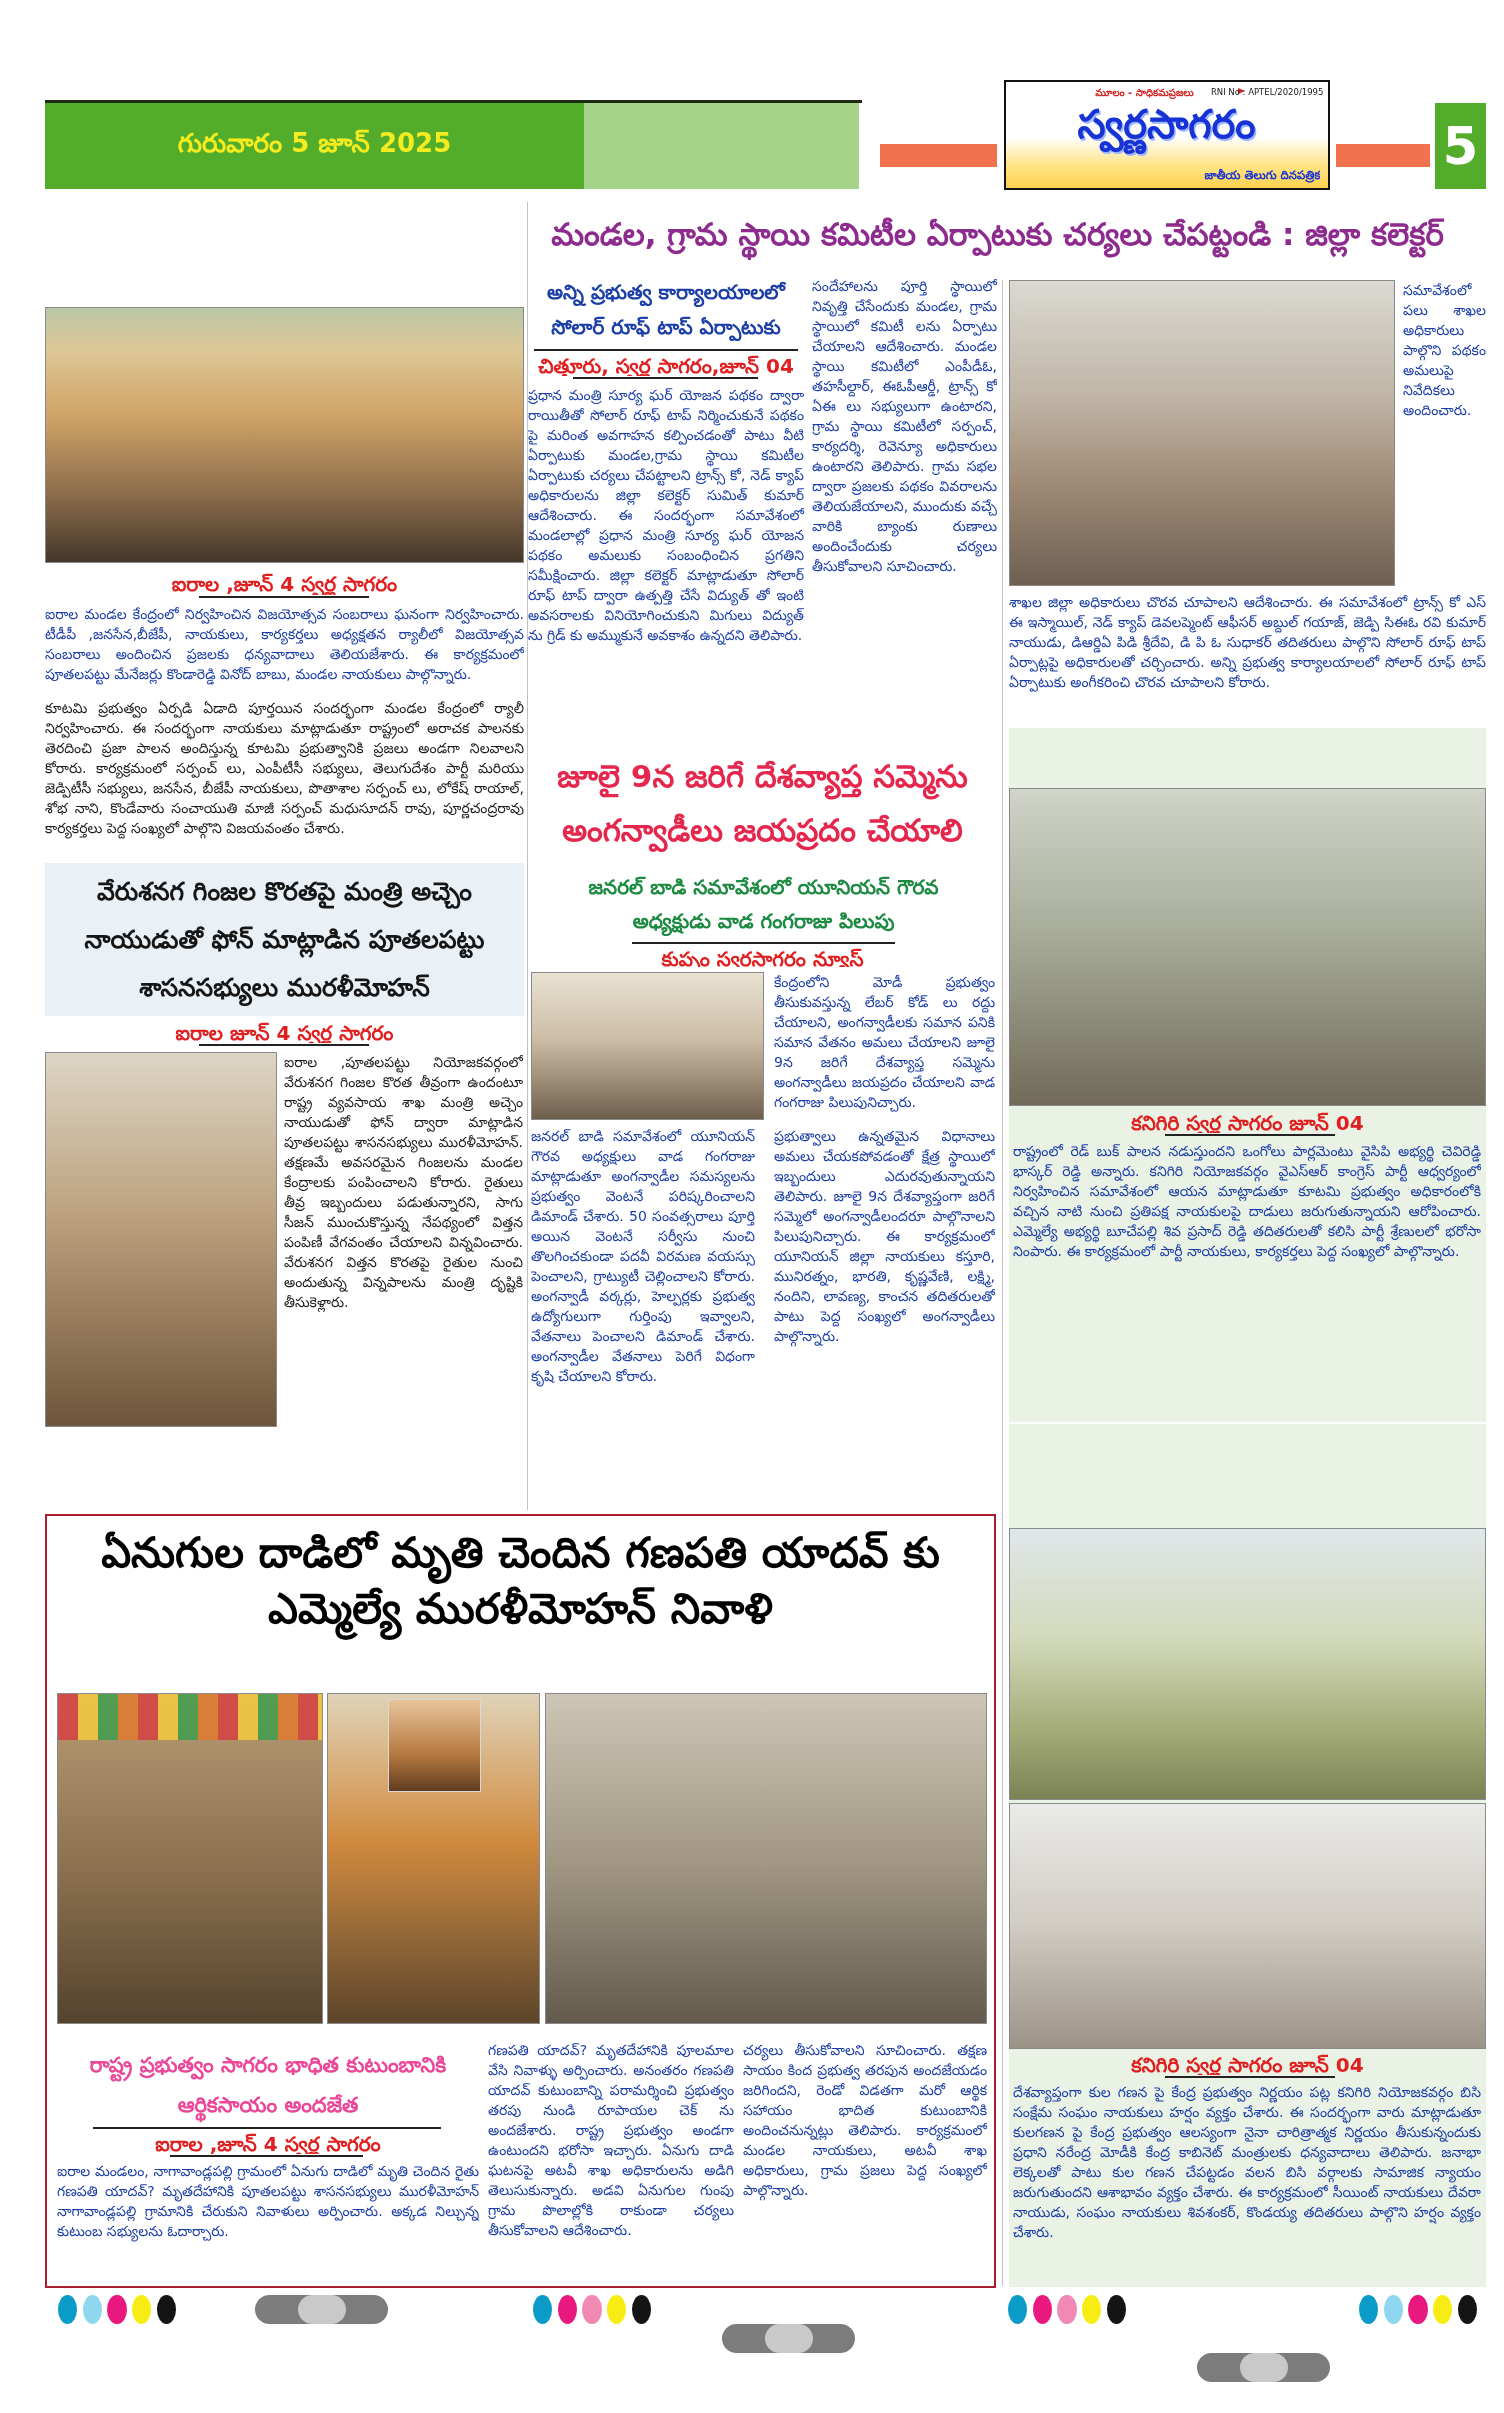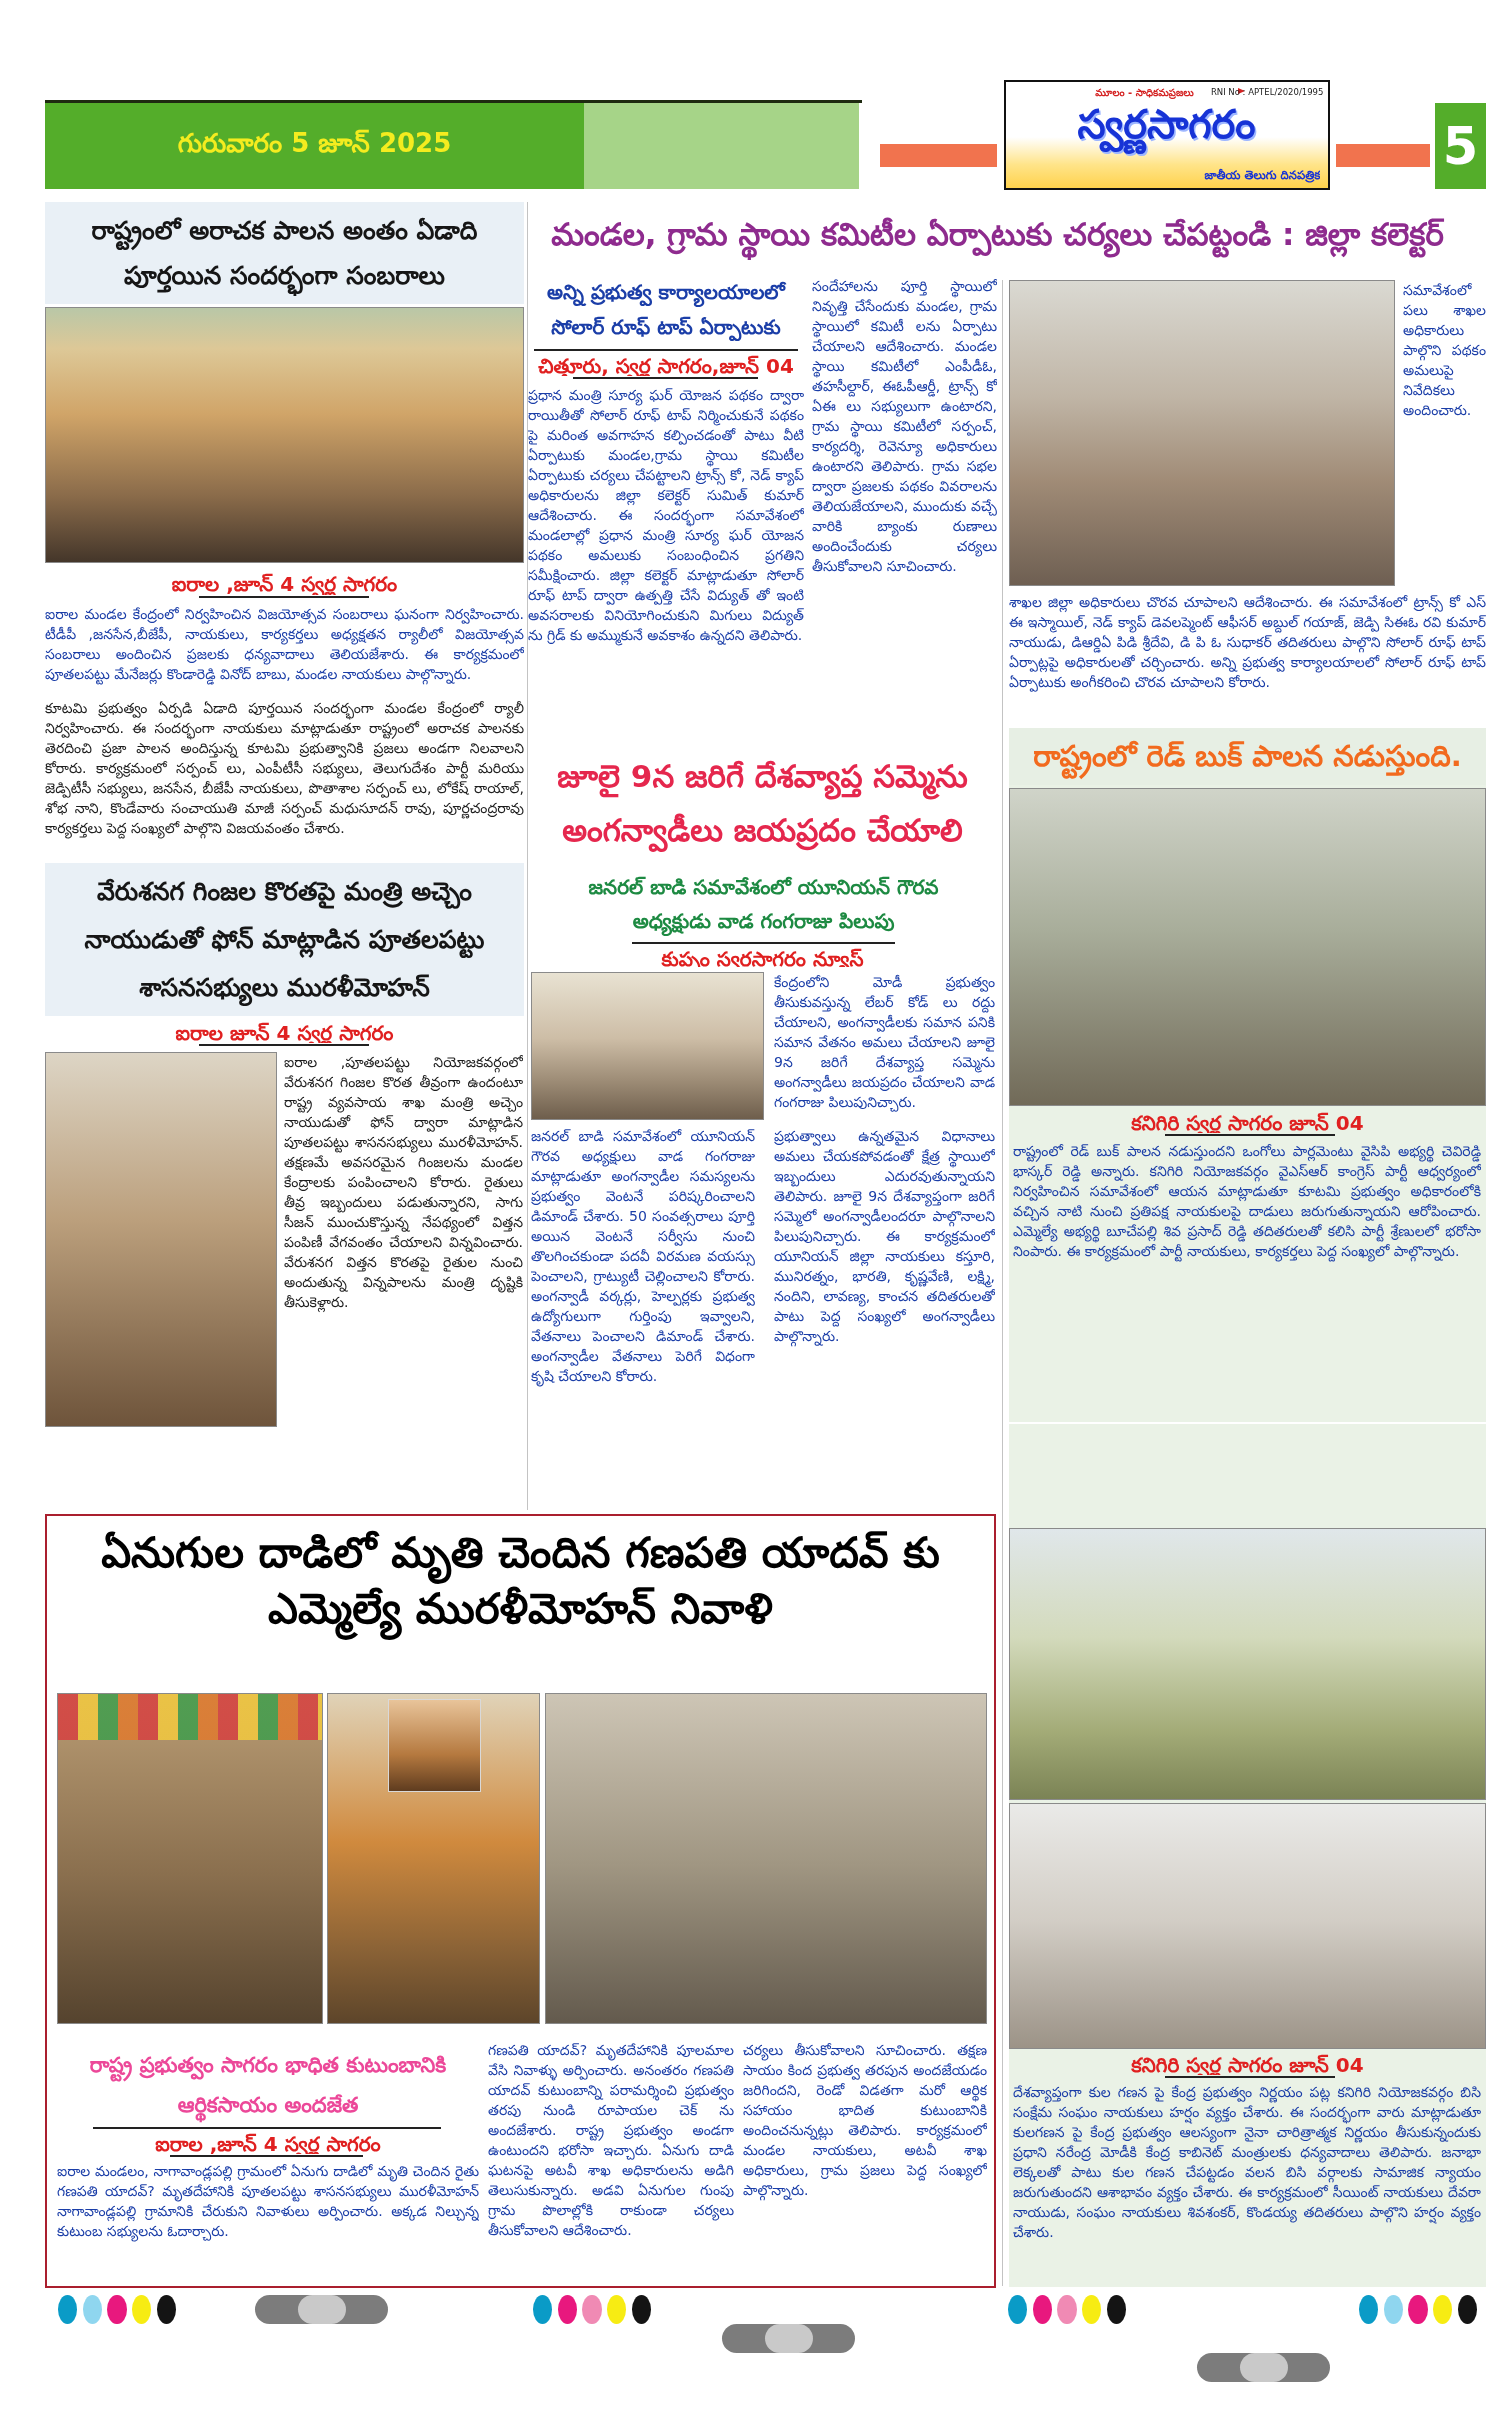--- a/index.html
+++ b/index.html
@@ -89,21 +89,20 @@
     <div class="abs mh-tag-bot" style="right:7.7px;bottom:4.6px;width:170px;height:15.4px;text-align:right;margin-top:7px;">జాతీయ తెలుగు దినపత్రిక</div>
   </div>
   <div class="abs salmon" style="left:1336px;top:144px;width:94px;height:23px;"></div>
   <div class="abs pagenum" style="left:1435px;top:103px;width:51px;height:86px;">
     <span>5</span>
   </div>
 
   <div class="abs vline" style="left:527px;top:202px;height:1308px;"></div>
   <div class="abs vline" style="left:1002px;top:280px;height:2006px;"></div>
 
-  <div class="abs hl-black center" style="left:45px;top:202px;width:479px;height:102px;">రాష్ట్రంలో అరాచక పాలన అంతం ఏడాది పూర్తయిన సందర్భంగా సంబరాలు</div>
   <div class="abs photo ph-rally" style="left:45px;top:307px;width:479px;height:256px;"></div>
   <div class="abs dateline center" style="left:45px;top:572px;width:479px;height:23px;">ఐరాల ,జూన్ 4 స్వర్ణ సాగరం</div>
   <div class="abs rule" style="left:199px;top:596px;width:170px;"></div>
   <div class="abs body-blue just" style="left:45px;top:604px;width:479px;height:91px;">ఐరాల మండల కేంద్రంలో నిర్వహించిన విజయోత్సవ సంబరాలు ఘనంగా నిర్వహించారు. టీడీపీ ,జనసేన,బీజేపీ, నాయకులు, కార్యకర్తలు అధ్యక్షతన ర్యాలీలో విజయోత్సవ సంబరాలు అందించిన ప్రజలకు ధన్యవాదాలు తెలియజేశారు. ఈ కార్యక్రమంలో పూతలపట్టు మేనేజర్లు కొండారెడ్డి వినోద్ బాబు, మండల నాయకులు పాల్గొన్నారు.</div>
   <div class="abs body-black just" style="left:45px;top:698px;width:479px;height:162px;">కూటమి ప్రభుత్వం ఏర్పడి ఏడాది పూర్తయిన సందర్భంగా మండల కేంద్రంలో ర్యాలీ నిర్వహించారు. ఈ సందర్భంగా నాయకులు మాట్లాడుతూ రాష్ట్రంలో అరాచక పాలనకు తెరదించి ప్రజా పాలన అందిస్తున్న కూటమి ప్రభుత్వానికి ప్రజలు అండగా నిలవాలని కోరారు. కార్యక్రమంలో సర్పంచ్ లు, ఎంపీటీసీ సభ్యులు, తెలుగుదేశం పార్టీ మరియు జెడ్పిటీసీ సభ్యులు, జనసేన, బీజేపీ నాయకులు, పొతాశాల సర్పంచ్ లు, లోకేష్ రాయాల్, శోభ నాని, కొండేవారు సంచాయుతి మాజీ సర్పంచ్ మధుసూదన్ రావు, పూర్ణచంద్రరావు కార్యకర్తలు పెద్ద సంఖ్యలో పాల్గొని విజయవంతం చేశారు.</div>
 
   <div class="abs hl-purple center" style="left:510px;top:205px;width:975px;height:62px;">మండల, గ్రామ స్థాయి కమిటీల ఏర్పాటుకు చర్యలు చేపట్టండి : జిల్లా కలెక్టర్</div>
   <div class="abs subhead-blue center" style="left:528px;top:275px;width:276px;height:71px;">అన్ని ప్రభుత్వ కార్యాలయాలలో సోలార్ రూఫ్ టాప్ ఏర్పాటుకు చొరవ చూపండి.</div>
   <div class="abs rule" style="left:534px;top:349px;width:264px;"></div>
   <div class="abs dateline center" style="left:528px;top:354px;width:276px;height:21.6px;">చిత్తూరు, స్వర్ణ సాగరం,జూన్ 04</div>
@@ -123,21 +122,20 @@
   <div class="abs hl-red center" style="left:531px;top:749px;width:463px;height:113px;">జూలై 9న జరిగే దేశవ్యాప్త సమ్మెను అంగన్వాడీలు జయప్రదం చేయాలి</div>
   <div class="abs subhead-green center" style="left:551px;top:870px;width:425px;height:70px;">జనరల్ బాడి సమావేశంలో యూనియన్ గౌరవ అధ్యక్షుడు వాడ గంగరాజు పిలుపు</div>
   <div class="abs rule" style="left:632px;top:942px;width:263px;"></div>
   <div class="abs dateline center" style="left:531px;top:947px;width:463px;height:20px;">కుప్పం స్వర్ణసాగరం న్యూస్</div>
   <div class="abs photo ph-hall" style="left:531px;top:972px;width:233px;height:148px;"></div>
   <div class="abs body-blue just" style="left:774px;top:972px;width:221px;height:148px;">కేంద్రంలోని మోడీ ప్రభుత్వం తీసుకువస్తున్న లేబర్ కోడ్ లు రద్దు చేయాలని, అంగన్వాడీలకు సమాన పనికి సమాన వేతనం అమలు చేయాలని జూలై 9న జరిగే దేశవ్యాప్త సమ్మెను అంగన్వాడీలు జయప్రదం చేయాలని వాడ గంగరాజు పిలుపునిచ్చారు.</div>
   <div class="abs body-blue just" style="left:531px;top:1126px;width:224px;height:383px;">జనరల్ బాడి సమావేశంలో యూనియన్ గౌరవ అధ్యక్షులు వాడ గంగరాజు మాట్లాడుతూ అంగన్వాడీల సమస్యలను ప్రభుత్వం వెంటనే పరిష్కరించాలని డిమాండ్ చేశారు. 50 సంవత్సరాలు పూర్తి అయిన వెంటనే సర్వీసు నుంచి తొలగించకుండా పదవీ విరమణ వయస్సు పెంచాలని, గ్రాట్యుటీ చెల్లించాలని కోరారు. అంగన్వాడీ వర్కర్లు, హెల్పర్లకు ప్రభుత్వ ఉద్యోగులుగా గుర్తింపు ఇవ్వాలని, వేతనాలు పెంచాలని డిమాండ్ చేశారు. అంగన్వాడీల వేతనాలు పెరిగే విధంగా కృషి చేయాలని కోరారు.</div>
   <div class="abs body-blue just" style="left:774px;top:1126px;width:221px;height:383px;">ప్రభుత్వాలు ఉన్నతమైన విధానాలు అమలు చేయకపోవడంతో క్షేత్ర స్థాయిలో ఇబ్బందులు ఎదురవుతున్నాయని తెలిపారు. జూలై 9న దేశవ్యాప్తంగా జరిగే సమ్మెలో అంగన్వాడీలందరూ పాల్గొనాలని పిలుపునిచ్చారు. ఈ కార్యక్రమంలో యూనియన్ జిల్లా నాయకులు కస్తూరి, మునిరత్నం, భారతి, కృష్ణవేణి, లక్ష్మి, నందిని, లావణ్య, కాంచన తదితరులతో పాటు పెద్ద సంఖ్యలో అంగన్వాడీలు పాల్గొన్నారు.</div>
 
   <div class="abs green-panel" style="left:1009px;top:728px;width:477px;height:694px;"></div>
-  <div class="abs hl-orange center" style="left:1009px;top:728px;width:477px;height:57px;font-size:29px;line-height:56px;">రాష్ట్రంలో రెడ్ బుక్ పాలన నడుస్తుంది.</div>
   <div class="abs photo ph-handover" style="left:1009px;top:788px;width:477px;height:318px;"></div>
   <div class="abs dateline center" style="left:1009px;top:1111px;width:477px;height:21.6px;">కనిగిరి స్వర్ణ సాగరం జూన్ 04</div>
   <div class="abs rule" style="left:1165px;top:1134px;width:170px;"></div>
   <div class="abs body-blue just" style="left:1013px;top:1141px;width:468px;height:276px;">రాష్ట్రంలో రెడ్ బుక్ పాలన నడుస్తుందని ఒంగోలు పార్లమెంటు వైసిపి అభ్యర్థి చెవిరెడ్డి భాస్కర్ రెడ్డి అన్నారు. కనిగిరి నియోజకవర్గం వైఎస్ఆర్ కాంగ్రెస్ పార్టీ ఆధ్వర్యంలో నిర్వహించిన సమావేశంలో ఆయన మాట్లాడుతూ కూటమి ప్రభుత్వం అధికారంలోకి వచ్చిన నాటి నుంచి ప్రతిపక్ష నాయకులపై దాడులు జరుగుతున్నాయని ఆరోపించారు. ఎమ్మెల్యే అభ్యర్థి బూచేపల్లి శివ ప్రసాద్ రెడ్డి తదితరులతో కలిసి పార్టీ శ్రేణులలో భరోసా నింపారు. ఈ కార్యక్రమంలో పార్టీ నాయకులు, కార్యకర్తలు పెద్ద సంఖ్యలో పాల్గొన్నారు.</div>
 
   <div class="abs green-panel" style="left:1009px;top:1424px;width:477px;height:863px;"></div>
   <div class="abs photo ph-outside" style="left:1009px;top:1528px;width:477px;height:272px;"></div>
   <div class="abs photo ph-office" style="left:1009px;top:1803px;width:477px;height:246px;"></div>
   <div class="abs dateline center" style="left:1009px;top:2053px;width:477px;height:21.6px;">కనిగిరి స్వర్ణ సాగరం జూన్ 04</div>
   <div class="abs rule" style="left:1165px;top:2076px;width:170px;"></div>

